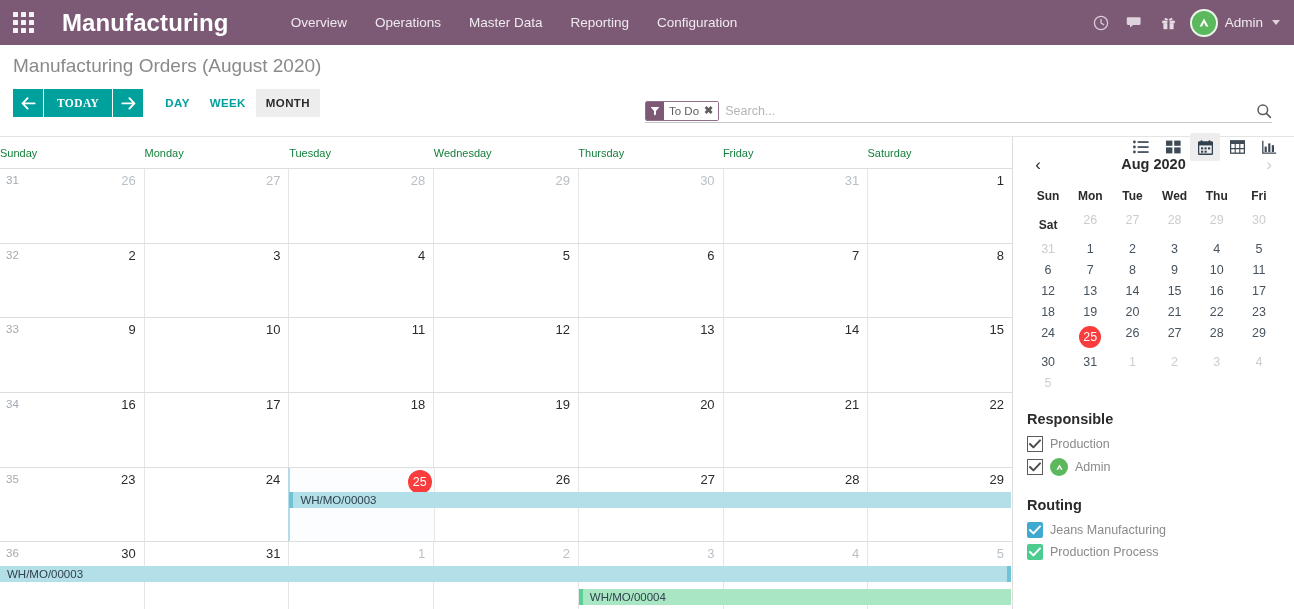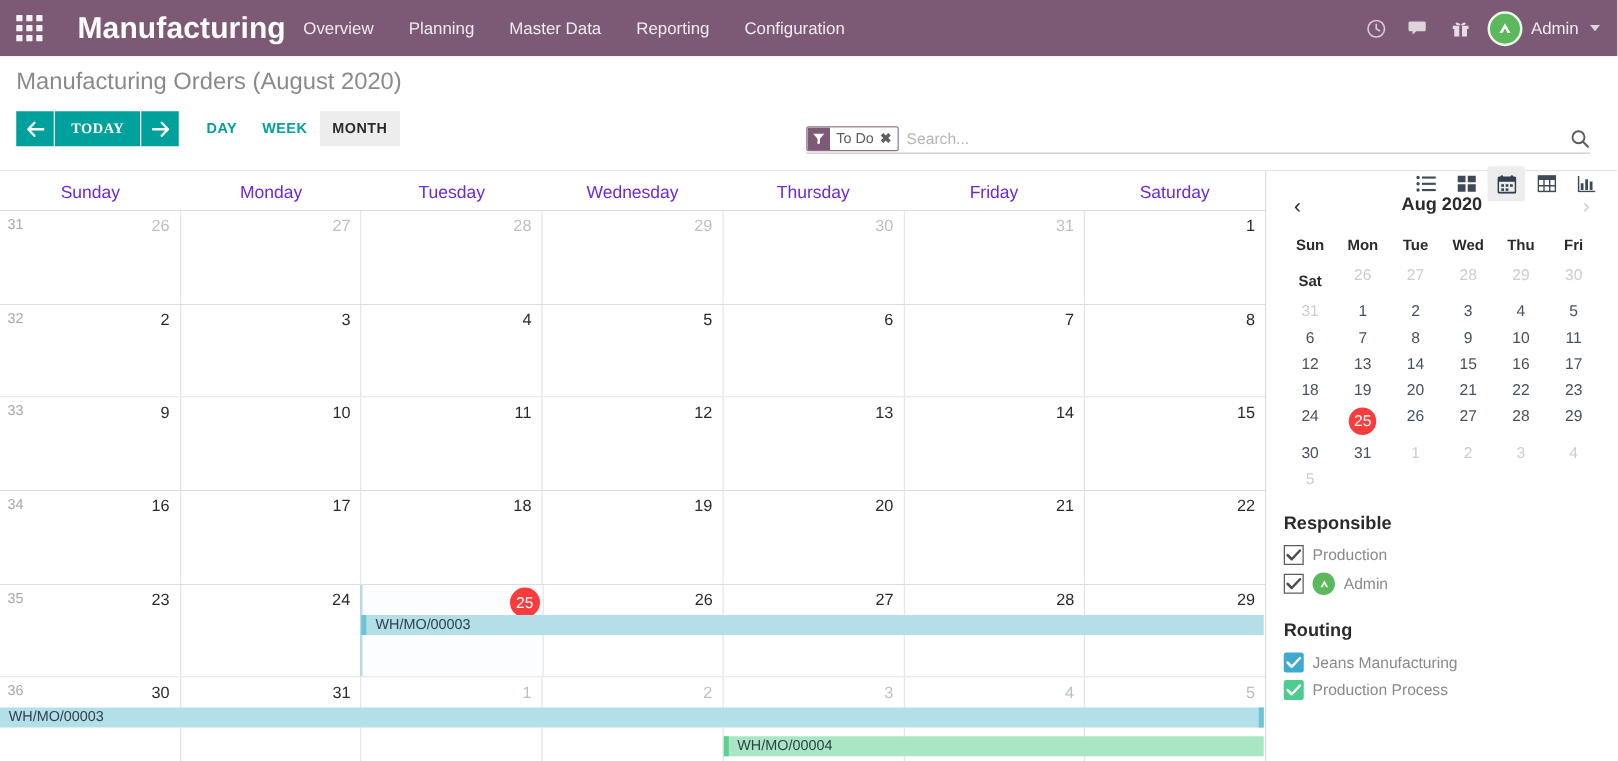--- a/index.html
+++ b/index.html
@@ -20,21 +20,21 @@
   .apps-grid {
     width: 46px; display: flex; align-items: center; justify-content: center;
     height: 45px; cursor: pointer;
   }
   .apps-grid .g { display: grid; grid-template-columns: repeat(3, 5px);
     grid-template-rows: repeat(3, 5px); gap: 3px; }
   .apps-grid .g i { background: #ffffff; display: block; width: 5px; height: 5px;
     opacity: .92; border-radius: .5px; }
   .brand {
     font-size: 24px; font-weight: bold; letter-spacing: .1px;
-    margin-left: 16px; white-space: nowrap;
+    margin-left: 16px; margin-right: 48px; white-space: nowrap;
     cursor: pointer;
   }
   .menus { display: flex; align-items: center; gap: 0px; }
   .menus .menu-item {
     font-size: 13.5px; padding: 0 14px; line-height: 45px; height: 45px;
     color: #f0eaef; cursor: pointer; white-space: nowrap;
   }
   .nav-right {
     position: absolute; right: 8px; top: 0; height: 45px;
     display: flex; align-items: center; gap: 0px;
@@ -112,21 +112,21 @@
   .vs-btn { width: 30px; height: 28px; display: flex; align-items: center;
     justify-content: center; cursor: pointer; color: #3e4a56; border-radius: 2px; }
   .vs-btn.active { background: #ededed; }
 
   
   .main { display: flex; height: calc(609px - 45px - 84px); }
   .cal-wrap { width: 1013px; position: relative; overflow: hidden;
     border-right: 1px solid #dddddd; }
   .dow-row { display: flex; height: 32px; align-items: center;
     border-bottom: 1px solid #dddddd; background: #fff; }
-  .dow-cell { flex: 1; text-align: center; font-size: 14px; color: #6d28d9;
+  .dow-cell { flex: 1; font-size: 11px; color: #15803d;
     font-weight: normal; }
 
   .week-row { position: relative; border-bottom: 1px solid #dddddd; }
   .daygrid { display: flex; height: 100%; position: absolute; inset: 0; }
   .day-cell { flex: 1; border-left: 1px solid #e6e6e6; position: relative; background: #fff; }
   .day-cell:first-child { border-left: none; }
   .day-cell.today { background: #fcfdff; border-left: 2px solid #b8d9e8; }
   .day-num { position: absolute; top: 4px; right: 8px; font-size: 13px; color: #2b2b2b; }
   .day-cell.other .day-num { color: #b9c0c7; }
   .weeknum { position: absolute; top: 5px; left: 6px; font-size: 11.5px;
@@ -192,21 +192,21 @@
         <i></i>
         <i></i>
         <i></i>
         <i></i>
         <i></i>
       </div>
   </div>
   <div class="brand">Manufacturing</div>
   <div class="menus">
     <div class="menu-item">Overview</div>
-    <div class="menu-item">Planning</div>
+    <div class="menu-item">Operations</div>
     <div class="menu-item">Master Data</div>
     <div class="menu-item">Reporting</div>
     <div class="menu-item">Configuration</div>
   </div>
   <div class="nav-right">
     <div class="nav-icon">
       <svg width="16" height="16" viewBox="0 0 16 16">
           <circle cx="8" cy="8" r="6.6" fill="none" stroke="#d9cad7" stroke-width="1.3"></circle>
           <path d="M8 4.4V8l2.6 1.6" stroke="#d9cad7" stroke-width="1.3" fill="none" stroke-linecap="round"></path>
         </svg>

